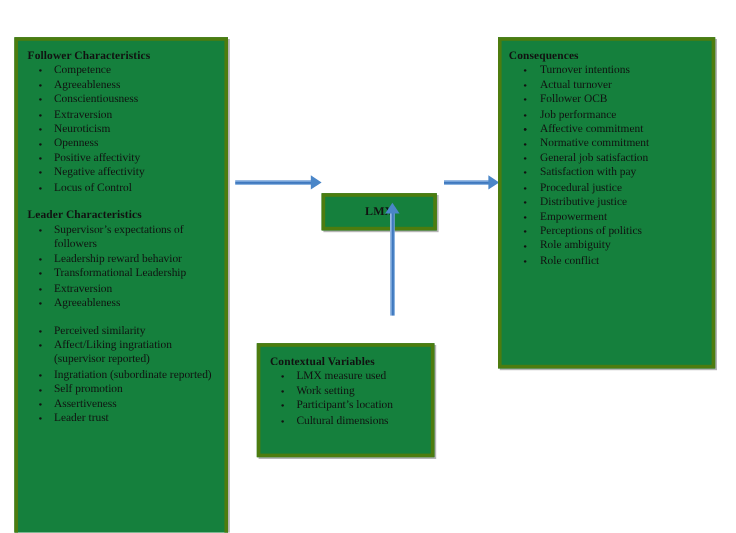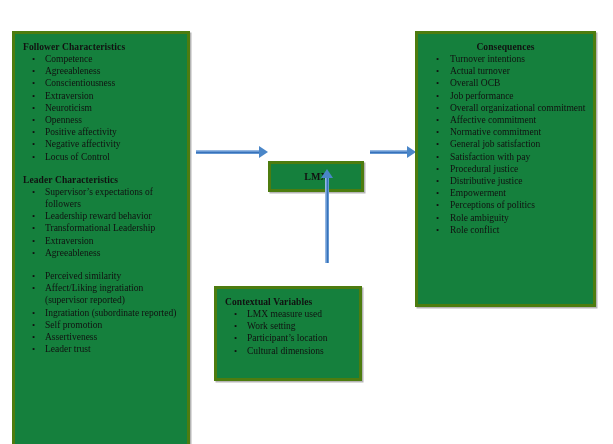--- a/index.html
+++ b/index.html
@@ -25,21 +25,21 @@
     margin-top: 23px;
   }
 
   .box-title {
     font-weight: bold;
     font-size: 9.5px;
     line-height: 12px;
     color: #111111;
     letter-spacing: 0.1px;
   }
-  .box-title.center { text-align: center; }
+  .box-title.center { }
 
   ul.bullets {
     list-style: none;
     margin: 0;
     padding: 0;
   }
   ul.bullets li {
     position: relative;
     font-size: 9.5px;
     line-height: 12.2px;
@@ -208,23 +208,23 @@
       <li><span class="bu">•</span><span>Participant’s location</span></li>
       <li><span class="bu">•</span><span>Cultural dimensions</span></li>
     </ul>
   </div>
 
   <div class="box" id="consequences-box">
     <div class="box-title center">Consequences</div>
     <ul class="bullets">
       <li><span class="bu">•</span><span>Turnover intentions</span></li>
       <li><span class="bu">•</span><span>Actual turnover</span></li>
-      <li><span class="bu">•</span><span>Overall OCB</span></li>
+      <li><span class="bu">•</span><span>Follower OCB</span></li>
       <li><span class="bu">•</span><span>Job performance</span></li>
-      <li><span class="bu">•</span><span>Overall organizational commitment</span></li>
+      <li><span class="bu">•</span></li>
       <li><span class="bu">•</span><span>Affective commitment</span></li>
       <li><span class="bu">•</span><span>Normative commitment</span></li>
       <li><span class="bu">•</span><span>General job satisfaction</span></li>
       <li><span class="bu">•</span><span>Satisfaction with pay</span></li>
       <li><span class="bu">•</span><span>Procedural justice</span></li>
       <li><span class="bu">•</span><span>Distributive justice</span></li>
       <li><span class="bu">•</span><span>Empowerment</span></li>
       <li><span class="bu">•</span><span>Perceptions of politics</span></li>
       <li><span class="bu">•</span><span>Role ambiguity</span></li>
       <li><span class="bu">•</span><span>Role conflict</span></li>

